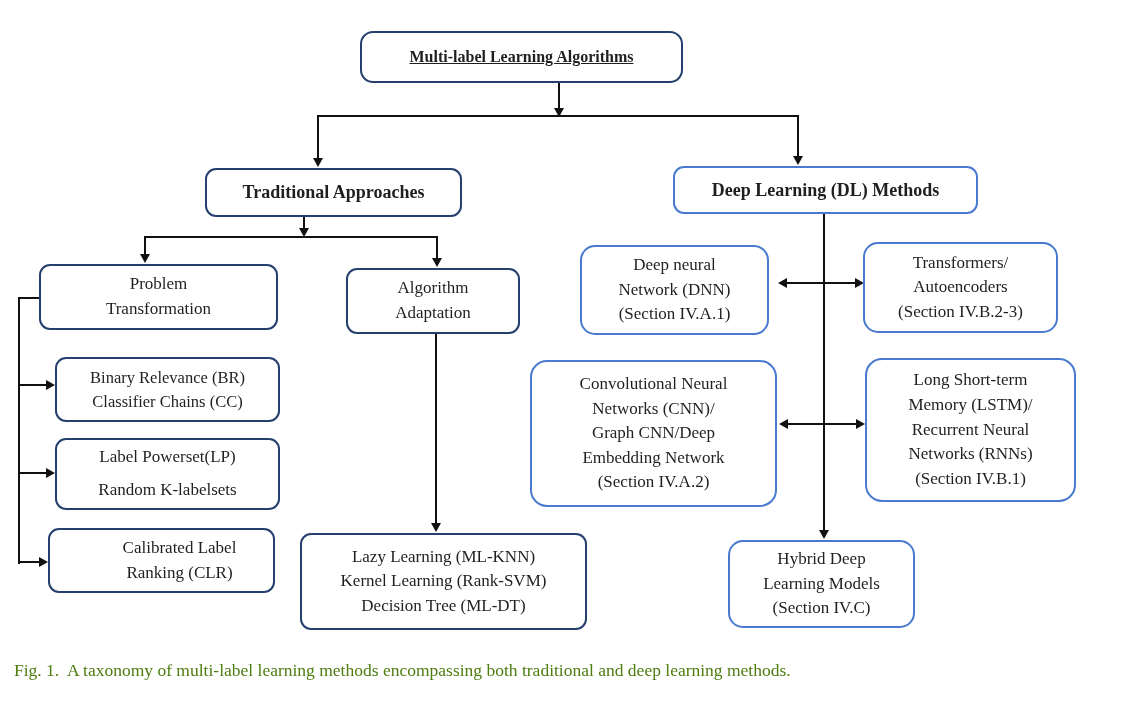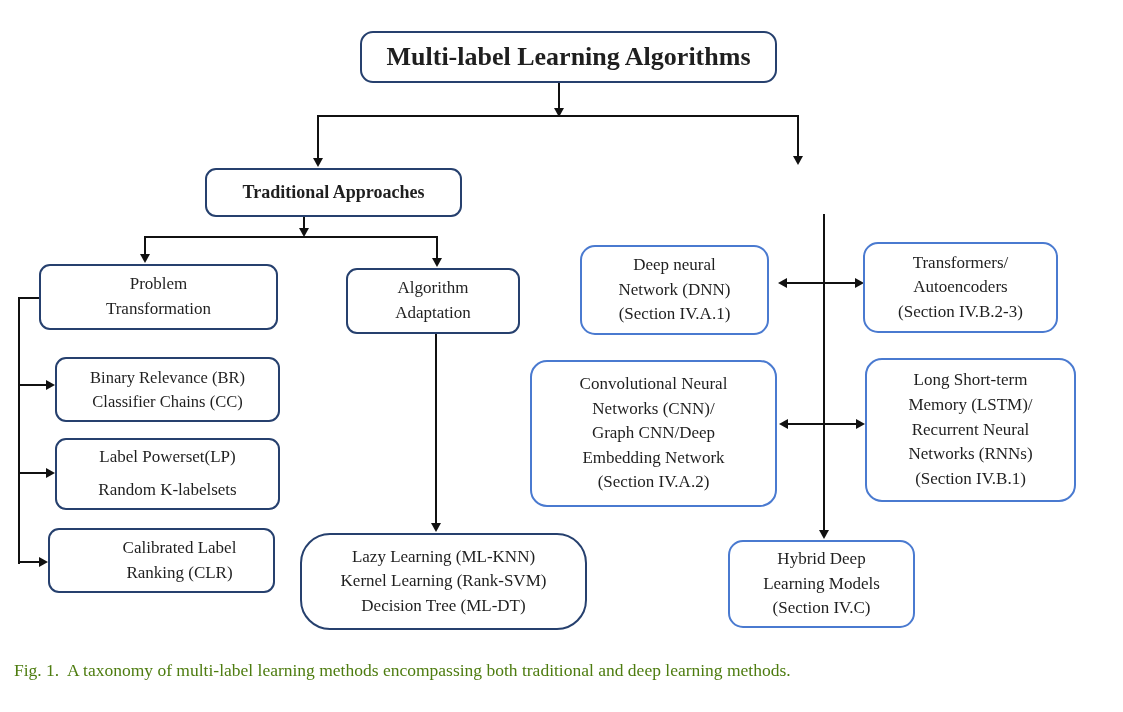--- a/index.html
+++ b/index.html
@@ -86,28 +86,31 @@
   <div class="ah-down" style="left:819px; top:530px;"></div>
 
   <div class="ah-left" style="left:778px; top:278px;"></div>
   <div class="hl" style="left:786px; top:282px; width:70px;"></div>
   <div class="ah-right" style="left:855px; top:278px;"></div>
 
   <div class="ah-left" style="left:779px; top:419px;"></div>
   <div class="hl" style="left:787px; top:423px; width:70px;"></div>
   <div class="ah-right" style="left:856px; top:419px;"></div>
 
-  <div class="node navy hdr" style="left:360px; top:31px; width:417px; height:52px; border-radius:13px; font-size:26px;">
+  <div class="node navy hdr" style="left:360px; top:31px; width:323px; height:52px; border-radius:13px; font-size:16px;text-decoration:underline;">
     <span>Multi-label Learning Algorithms</span>
   </div>
 
   <div class="node navy hdr" style="left:185px; top:168px; width:257px; height:49px;margin-left:20px;">
     <span>Traditional Approaches</span>
   </div>
 
+  <div class="node blue hdr" style="left:673px; top:166px; width:305px; height:48px;">
+    <span>Deep Learning (DL) Methods</span>
+  </div>
 
   <div class="node navy" style="left:39px; top:264px; width:239px; height:66px;">
     <span>Problem</span>
     <span>Transformation</span>
   </div>
 
   <div class="node navy" style="left:346px; top:268px; width:174px; height:66px;">
     <span>Algorithm</span>
     <span>Adaptation</span>
   </div>
@@ -120,21 +123,21 @@
   <div class="node navy" style="left:55px; top:438px; width:225px; height:72px;gap:8px;">
     <span>Label Powerset(LP)</span>
     <span>Random K-labelsets</span>
   </div>
 
   <div class="node navy" style="left:48px; top:528px; width:227px; height:65px;padding-left:36px;">
     <span>Calibrated Label</span>
     <span>Ranking (CLR)</span>
   </div>
 
-  <div class="node navy" style="left:300px; top:533px; width:287px; height:97px;border-radius:30px;">
+  <div class="node navy" style="left:300px; top:533px; width:287px; height:97px;">
     <span>Lazy Learning (ML-KNN)</span>
     <span>Kernel Learning (Rank-SVM)</span>
     <span>Decision Tree (ML-DT)</span>
   </div>
 
   <div class="node blue" style="left:580px; top:245px; width:189px; height:90px; border-radius:15px;">
     <span>Deep neural</span>
     <span>Network (DNN)</span>
     <span>(Section IV.A.1)</span>
   </div>

